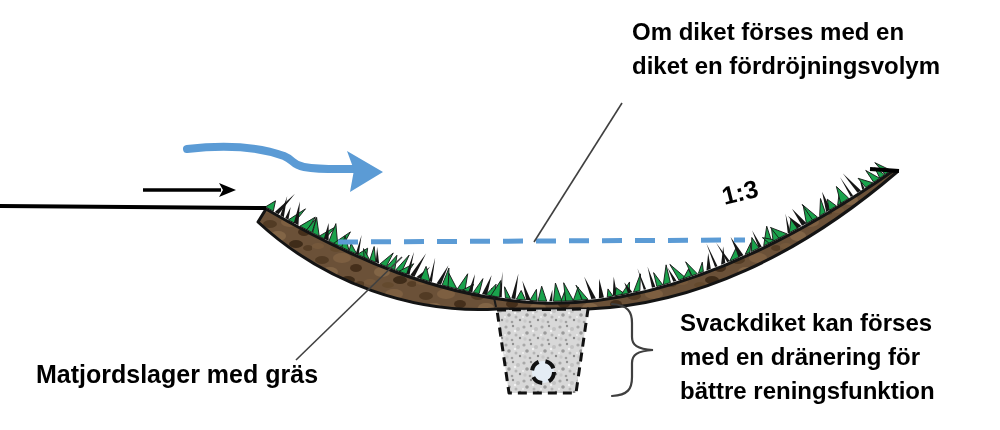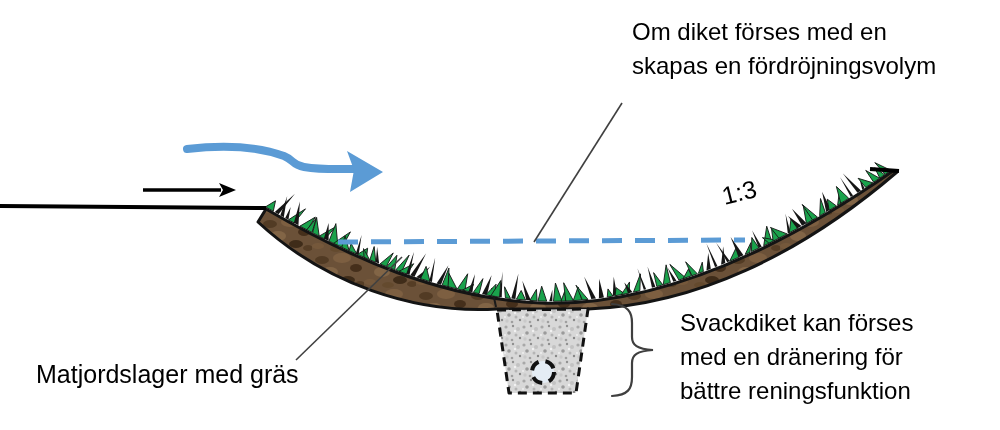--- a/index.html
+++ b/index.html
@@ -1,18 +1,18 @@
 <!DOCTYPE html>
 <html><head>
 <meta charset="utf-8">
 <style>
   html,body{margin:0;padding:0;background:#fff;}
   #stage{
     position:relative;width:1000px;height:430px;background:#ffffff;
-    overflow:hidden;font-family:"Liberation Sans",sans-serif;
+    overflow:hidden;font-family:"Liberation Sans",sans-serif;font-weight:bold;
   }
   #scene{position:absolute;left:0;top:0;}
   .note{
     position:absolute;color:#000;white-space:nowrap;
     font-family:"Liberation Sans",sans-serif;
   }
   .note span{display:block;}
   #detention-note{left:632px;top:15px;font-size:24px;line-height:34px;}
   #topsoil-note{left:36px;top:360px;font-size:25px;}
   #drainage-note{left:680px;top:306px;font-size:24px;line-height:34px;}
@@ -195,21 +195,21 @@
     <line x1="296" y1="360" x2="402" y2="257" stroke="#404040" stroke-width="1.6"></line>
 
     <path d="M 612,304 C 628,305 632,312 632,323 L 632,337
          C 632,345 637,349 653,350
          C 637,351 632,355 632,363 L 632,377
          C 632,389 628,395 612,396" fill="none" stroke="#3f3f3f" stroke-width="2.2" stroke-linecap="round"></path>
   </svg>
 
   <div id="detention-note" class="note">
     <span>Om diket förses med en</span>
-    <span>skapas en fördröjningsvolym</span>
+    <span>diket en fördröjningsvolym</span>
   </div>
 
   <div id="slope-label" class="note">1:3</div>
 
   <div id="drainage-note" class="note">
     <span>Svackdiket kan förses</span>
     <span>med en dränering för</span>
     <span>bättre reningsfunktion</span>
   </div>
 

